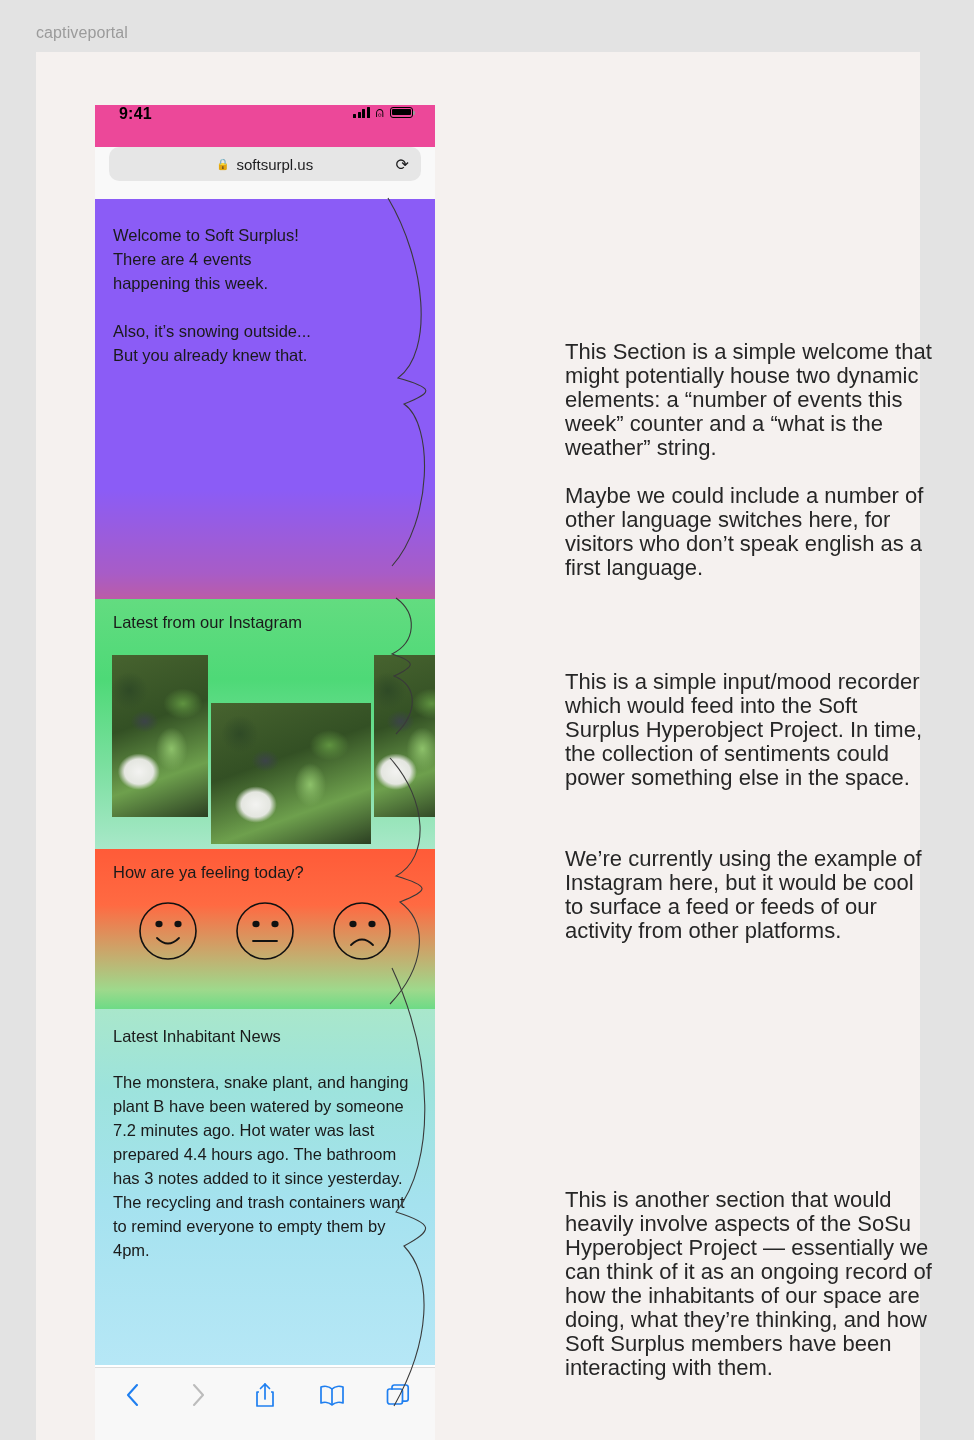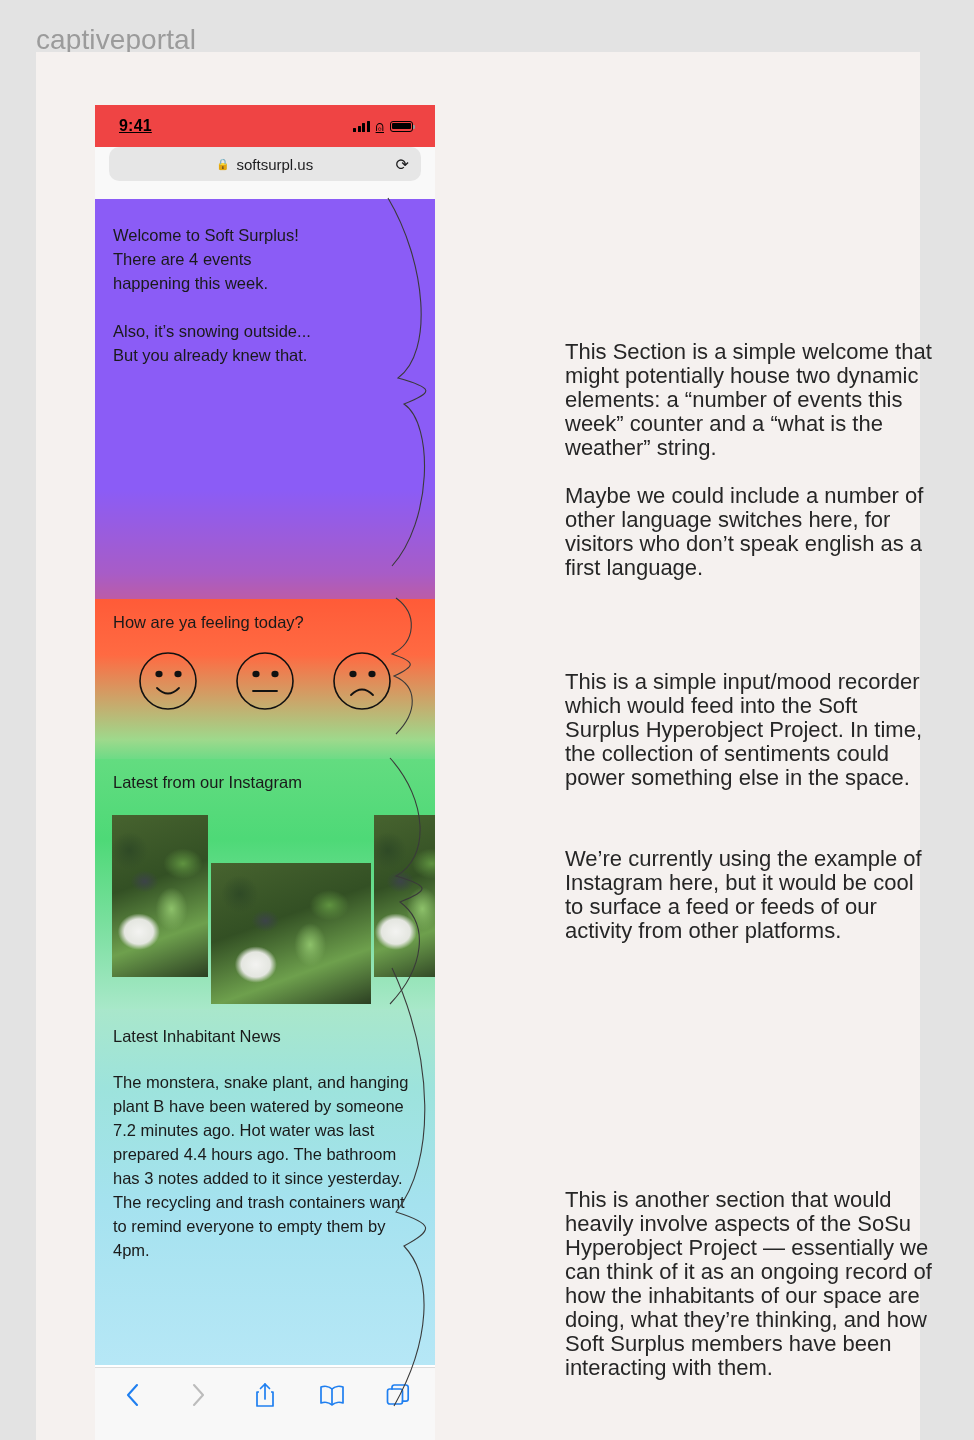--- a/index.html
+++ b/index.html
@@ -4,40 +4,39 @@
 <style>
   * { margin:0; padding:0; box-sizing:border-box; }
   html, body {
     width:974px; height:1440px;
     background:#e3e3e3;
     font-family:"Liberation Sans", sans-serif;
     overflow:hidden;
   }
   .page-title {
     position:absolute; left:36px; top:24px;
-    font-size:28px; color:#9b9b9b; letter-spacing:.1px;
+    font-size:16px; color:#9b9b9b; letter-spacing:.1px;
   }
   .canvas {
     position:absolute; left:36px; top:52px;
     width:884px; height:1388px;
     background:#f5f1ef;
   }
 
   
   .phone {
     position:absolute; left:59px; top:53px;
     width:340px; height:1365px;
     background:#ffffff;
     overflow:hidden;
   }
   .status-bar {
-    height:42px; background:#ef4444;
-    display:flex; align-items:center; justify-content:space-between;
+    height:42px; background:#ec4899;
+    display:flex; align-items:flex-start; justify-content:space-between;
     padding:0 22px 0 24px;
-    text-decoration:underline;
   }
   .status-time { font-size:16px; font-weight:bold; color:#000; letter-spacing:.2px; }
   .status-icons { display:flex; align-items:center; gap:6px; }
   .sig { display:flex; align-items:flex-end; gap:1.5px; height:11px; }
   .sig i { width:3px; background:#000; display:block; border-radius:.5px; }
   .sig i:nth-child(1){height:4px} .sig i:nth-child(2){height:6px}
   .sig i:nth-child(3){height:8.5px} .sig i:nth-child(4){height:11px}
   .wifi { font-size:14px; line-height:1; color:#000; }
   .batt {
     width:23px; height:11px; border:1.4px solid #000; border-radius:3px;
@@ -157,20 +156,35 @@
 
     <div class="webview">
 
       <div class="sect sect-welcome">
         <div class="welcome-p" style="white-space:pre-line">Welcome to Soft Surplus!
 There are 4 events
 happening this week.</div>
         <div class="welcome-p" style="white-space:pre-line">Also, it’s snowing outside...
 But you already knew that.</div>
         <div class="grad-red"></div>
+      </div>
+
+      <div class="sect sect-insta">
+        <div class="sect-h">Latest from our Instagram</div>
+        <div class="tiles">
+          <div class="tile tile-a">
+              <div class="photo"></div>
+            </div>
+          <div class="tile tile-b">
+              <div class="photo"></div>
+            </div>
+          <div class="tile tile-c">
+              <div class="photo"></div>
+            </div>
+        </div>
       </div>
 
       <div class="sect sect-mood">
         <div class="sect-h">How are ya feeling today?</div>
         <div class="faces">
           <svg class="face" viewBox="0 0 62 62">
             <circle cx="31" cy="31" r="28" fill="none" stroke="#111" stroke-width="1.6"></circle>
             <ellipse cx="22" cy="24" rx="3.6" ry="3.2" fill="#111"></ellipse>
             <ellipse cx="41" cy="24" rx="3.6" ry="3.2" fill="#111"></ellipse>
             <path d="M20 38 Q31 49 42 38" fill="none" stroke="#111" stroke-width="1.8" stroke-linecap="round"></path>
@@ -183,35 +197,20 @@
           </svg>
           <svg class="face" viewBox="0 0 62 62">
             <circle cx="31" cy="31" r="28" fill="none" stroke="#111" stroke-width="1.6"></circle>
             <ellipse cx="22" cy="24" rx="3.6" ry="3.2" fill="#111"></ellipse>
             <ellipse cx="41" cy="24" rx="3.6" ry="3.2" fill="#111"></ellipse>
             <path d="M20 45 Q31 34 42 45" fill="none" stroke="#111" stroke-width="1.8" stroke-linecap="round"></path>
           </svg>
         </div>
       </div>
 
-      <div class="sect sect-insta">
-        <div class="sect-h">Latest from our Instagram</div>
-        <div class="tiles">
-          <div class="tile tile-a">
-              <div class="photo"></div>
-            </div>
-          <div class="tile tile-b">
-              <div class="photo"></div>
-            </div>
-          <div class="tile tile-c">
-              <div class="photo"></div>
-            </div>
-        </div>
-      </div>
-
       <div class="sect sect-news">
         <div class="news-h">Latest Inhabitant News</div>
         <div class="news-p">The monstera, snake plant, and hanging plant B have been watered by someone 7.2 minutes ago. Hot water was last prepared 4.4 hours ago. The bathroom has 3 notes added to it since yesterday. The recycling and trash containers want to remind everyone to empty them by 4pm.</div>
       </div>
     </div>
 
     <div class="toolbar">
       <div class="tb-icons">
         <div class="tb-ico">
           <svg width="14" height="24" viewBox="0 0 14 24">

